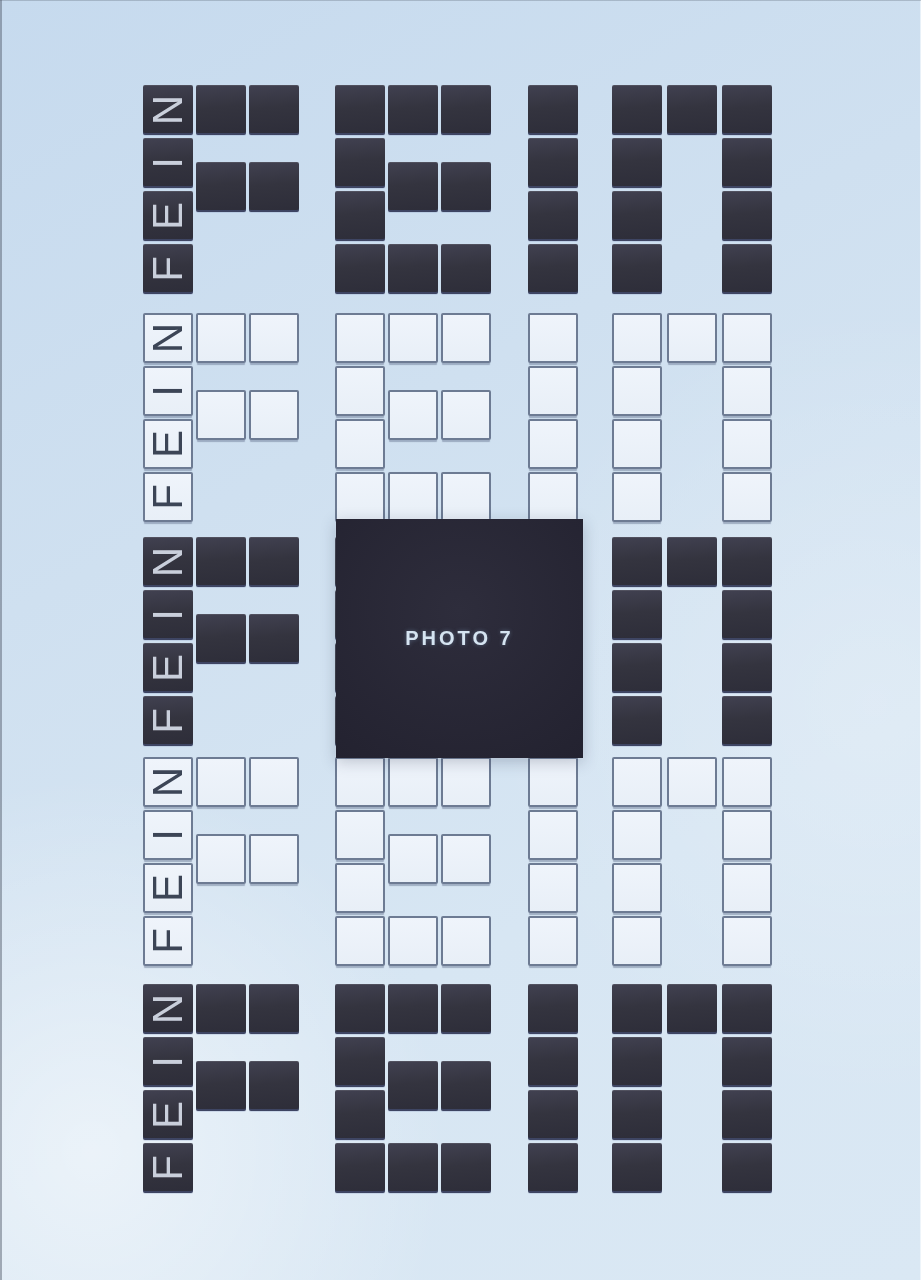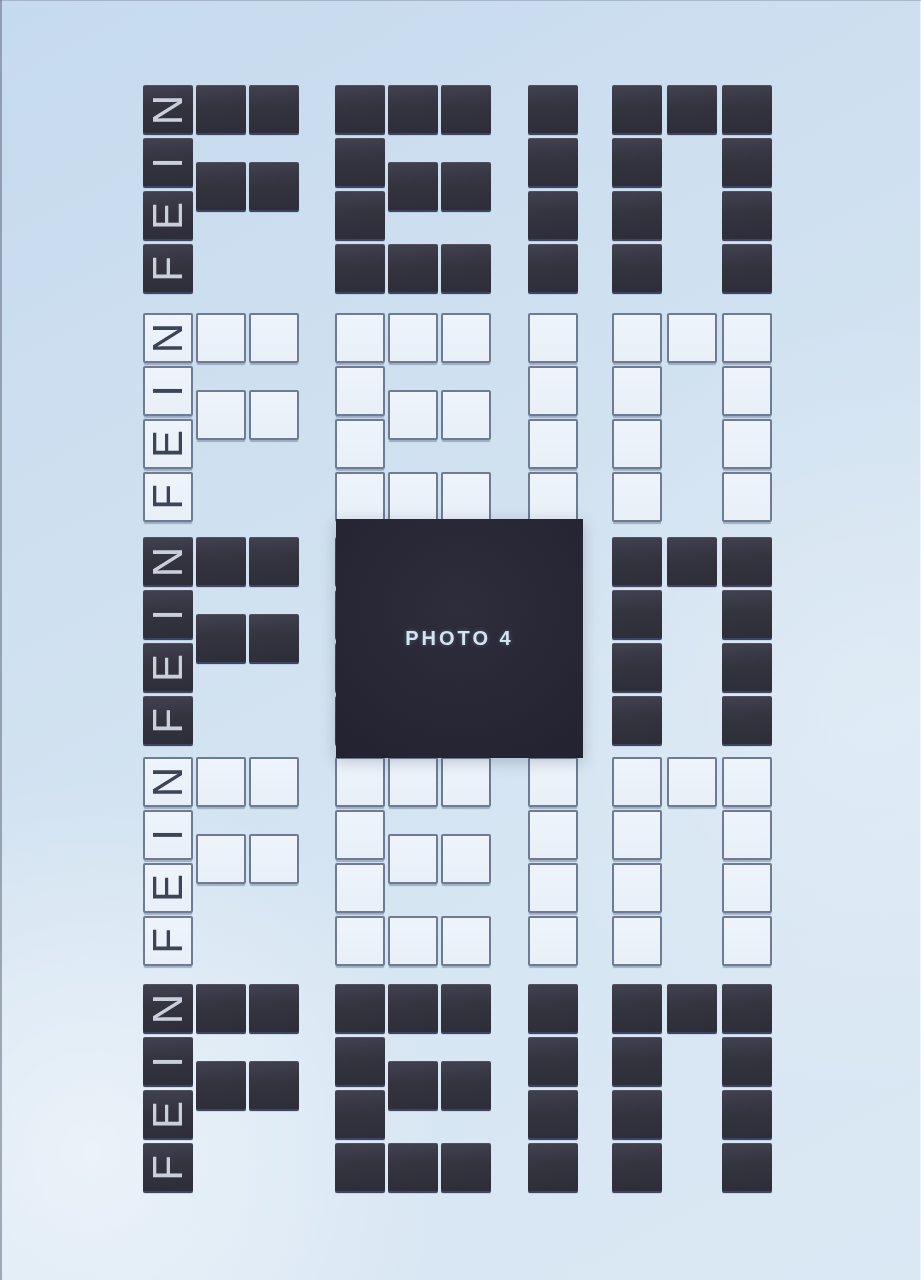--- a/index.html
+++ b/index.html
@@ -256,16 +256,16 @@
       <div class="tile dark" style="left: 612px; top: 1037px;"></div>
       <div class="tile dark" style="left: 722px; top: 1037px;"></div>
       <div class="tile dark" style="left: 612px; top: 1090px;"></div>
       <div class="tile dark" style="left: 722px; top: 1090px;"></div>
       <div class="tile dark" style="left: 612px; top: 1143px;"></div>
       <div class="tile dark" style="left: 722px; top: 1143px;"></div>
     </div>
   </div>
 
 <div class="photo-card" style="left: 336px; top: 519px; width: 247px; height: 239px;">
-  <span class="photo-label">PHOTO 4</span>
+  <span class="photo-label">PHOTO 7</span>
 </div>
 
 <div class="frame-edge"></div>
 
 </body></html>

